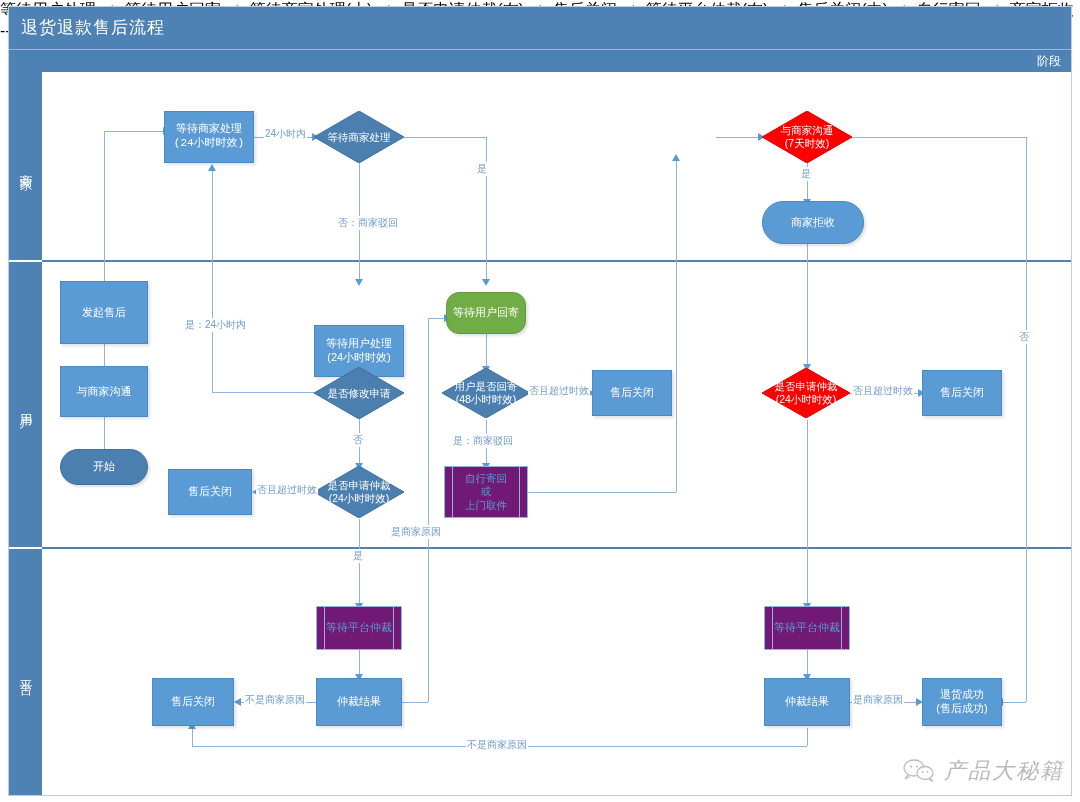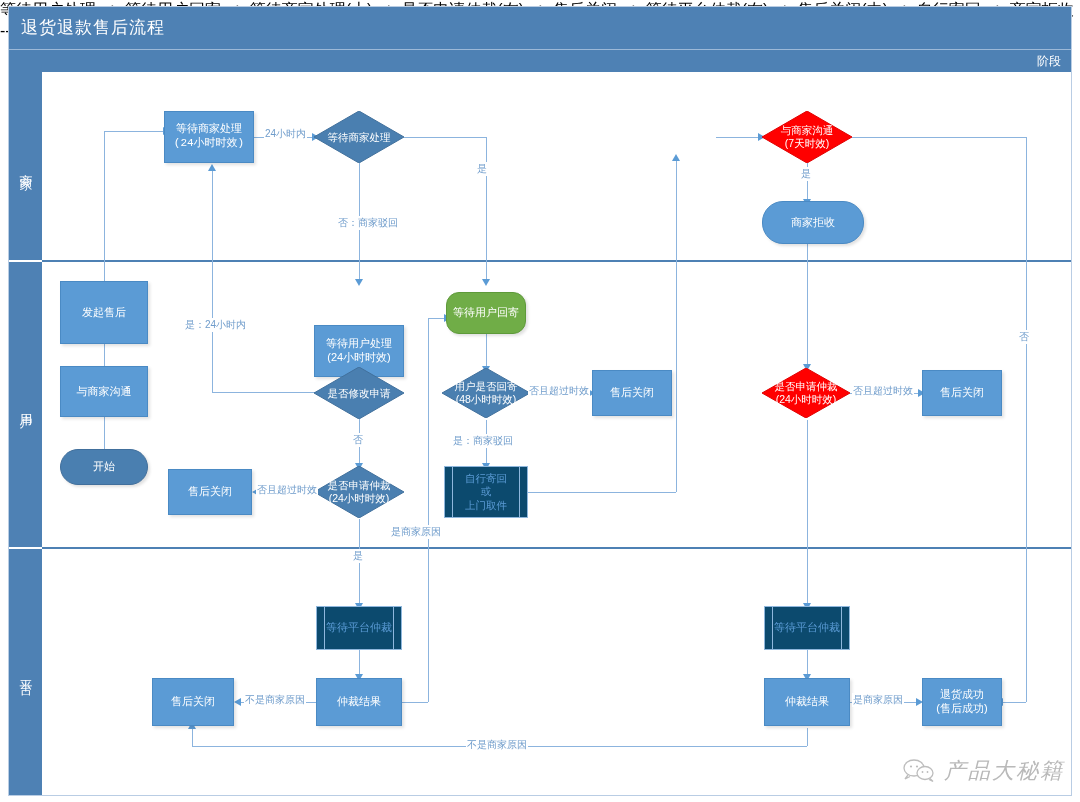--- a/index.html
+++ b/index.html
@@ -19,21 +19,21 @@
       display:flex;align-items:center;justify-content:center;color:#ffffff;font-size:13px;
       writing-mode:vertical-rl;text-orientation:upright;letter-spacing:2px;}
   .lanesep{position:absolute;left:42px;width:1029px;height:0;border-top:2px solid #4e81b4;}
 
   
   .node{position:absolute;box-sizing:border-box;display:flex;align-items:center;justify-content:center;
         text-align:center;line-height:1.25;color:#ffffff;font-size:11px;z-index:4;}
   .proc{background:#5b9bd5;border:1px solid #4a8ac4;box-shadow:2px 2px 3px rgba(0,0,0,.12);}
   .green{background:#70ad47;border:1px solid #5e9a3a;box-shadow:2px 2px 3px rgba(0,0,0,.12);}
   .term{background:#4a7fb0;border:1px solid #416f9c;border-radius:22px;box-shadow:2px 2px 3px rgba(0,0,0,.12);}
-  .sub{background:#0c4a6e;border:1px solid #8fb7dd;color:#5b9bd5;}
+  .sub{background:#701a75;border:1px solid #8fb7dd;color:#5b9bd5;}
   .sub:before,.sub:after{content:"";position:absolute;top:0;bottom:0;width:0;border-left:1px solid #8fb7dd;}
   .sub:before{left:7px;} .sub:after{right:7px;}
   .sub span{position:relative;z-index:2;}
 
   .dia{position:absolute;z-index:4;}
   .dia .shape{position:absolute;left:0;top:0;width:100%;height:100%;}
   .dia .txt{position:absolute;left:0;top:0;width:100%;height:100%;display:flex;align-items:center;
             justify-content:center;text-align:center;color:#fff;font-size:10.5px;line-height:1.2;z-index:2;}
 
   

